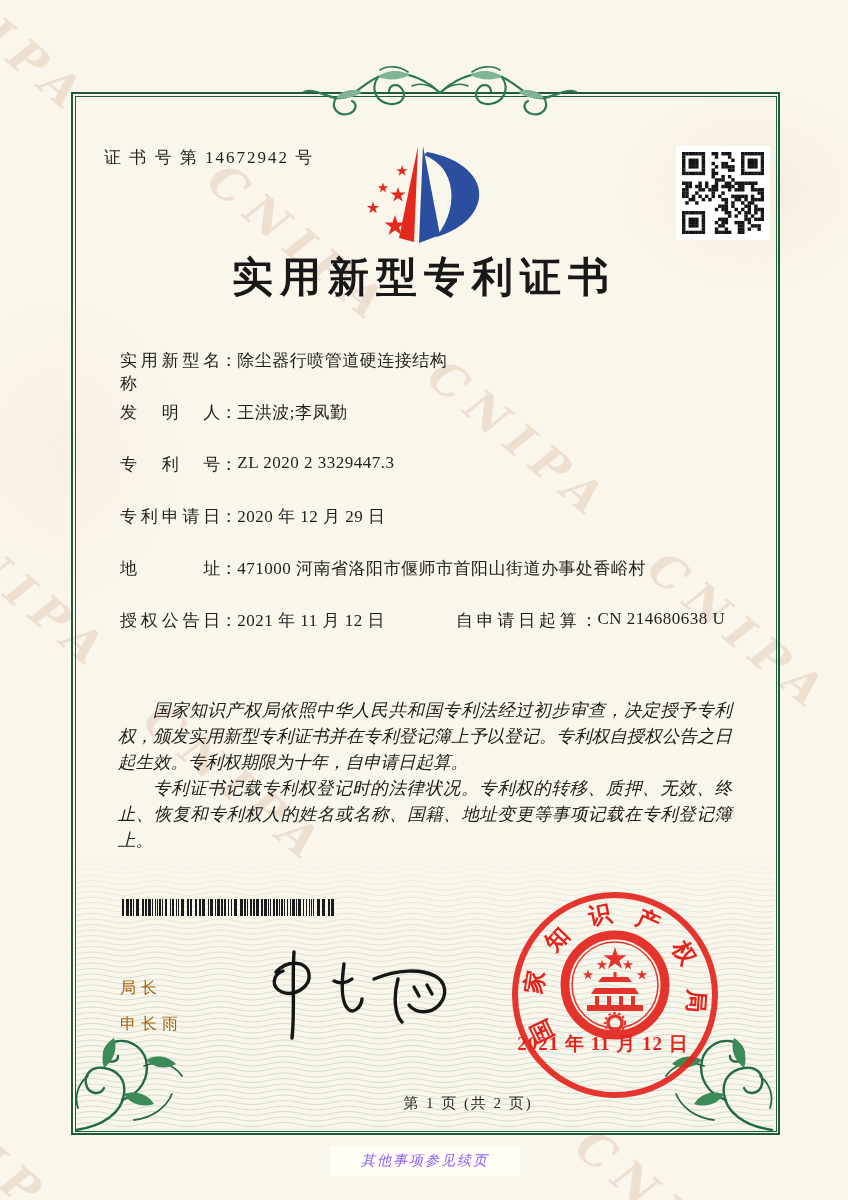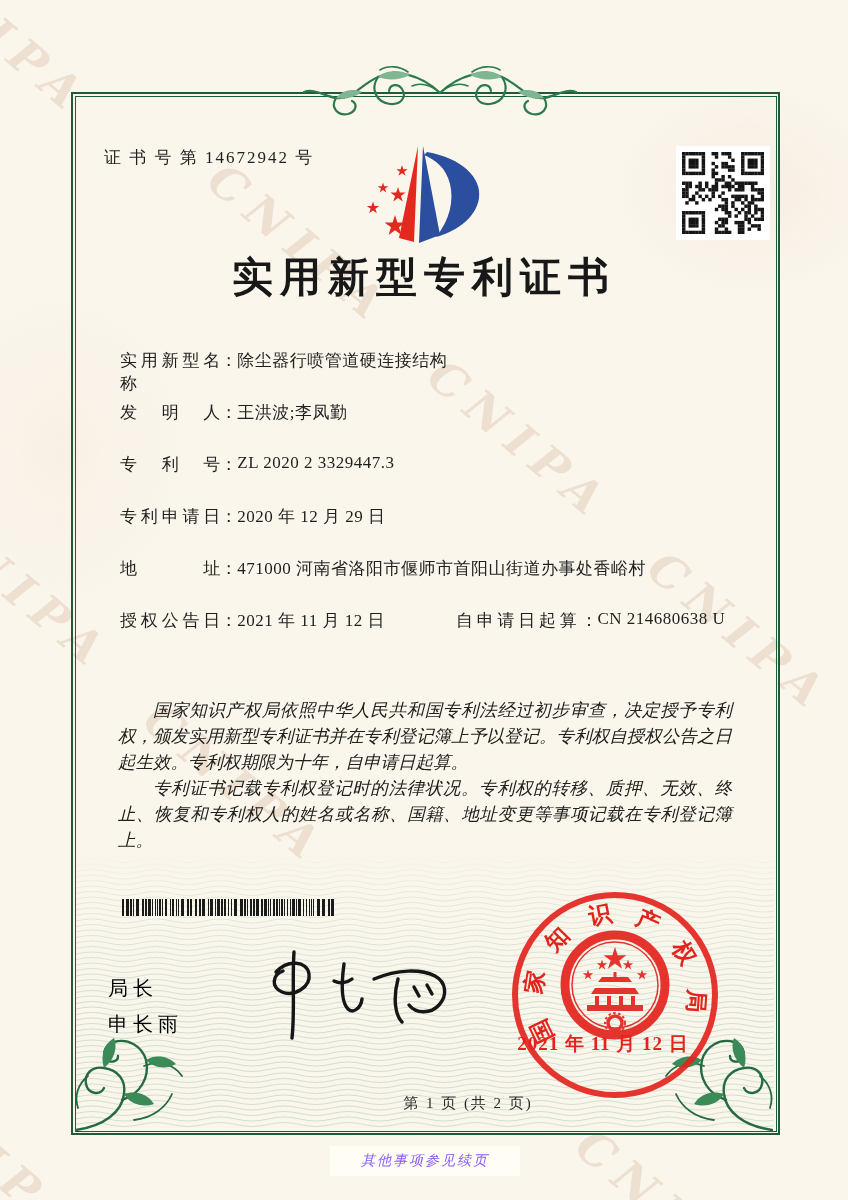--- a/index.html
+++ b/index.html
@@ -52,23 +52,23 @@
     font-size:17.5px;line-height:26px;font-style:italic;text-align:justify;color:#20201e;
   }
   .body-text p{margin:0;text-indent:2em;}
   .guilloche{
     position:absolute;left:76px;top:852px;width:698px;height:278px;z-index:2;
     -webkit-mask-image:linear-gradient(180deg,transparent 0%,rgba(0,0,0,.55) 16%,#000 55%);
     mask-image:linear-gradient(180deg,transparent 0%,rgba(0,0,0,.55) 16%,#000 55%);
   }
   .barcode{position:absolute;left:122px;top:899px;z-index:4;}
   .signer{
-    position:absolute;left:108px;top:970px;z-index:4;
+    position:absolute;left:120px;top:970px;z-index:4;
     font-family:"Liberation Sans","DejaVu Sans",sans-serif;
-    font-size:20px;letter-spacing:5px;line-height:36px;color:#000000;
+    font-size:16px;letter-spacing:5px;line-height:36px;color:#a16207;
   }
   .signature{position:absolute;left:248px;top:944px;z-index:4;}
   .seal{position:absolute;left:505px;top:885px;width:220px;height:220px;z-index:5;}
   .seal-ring{position:absolute;left:0;top:0;}
   .seal-char{
     position:absolute;font-size:23px;font-weight:bold;color:#e3241d;
     transform-origin:center center;z-index:6;
   }
   .seal-date{
     position:absolute;left:-12px;top:146px;width:100%;text-align:center;z-index:7;

